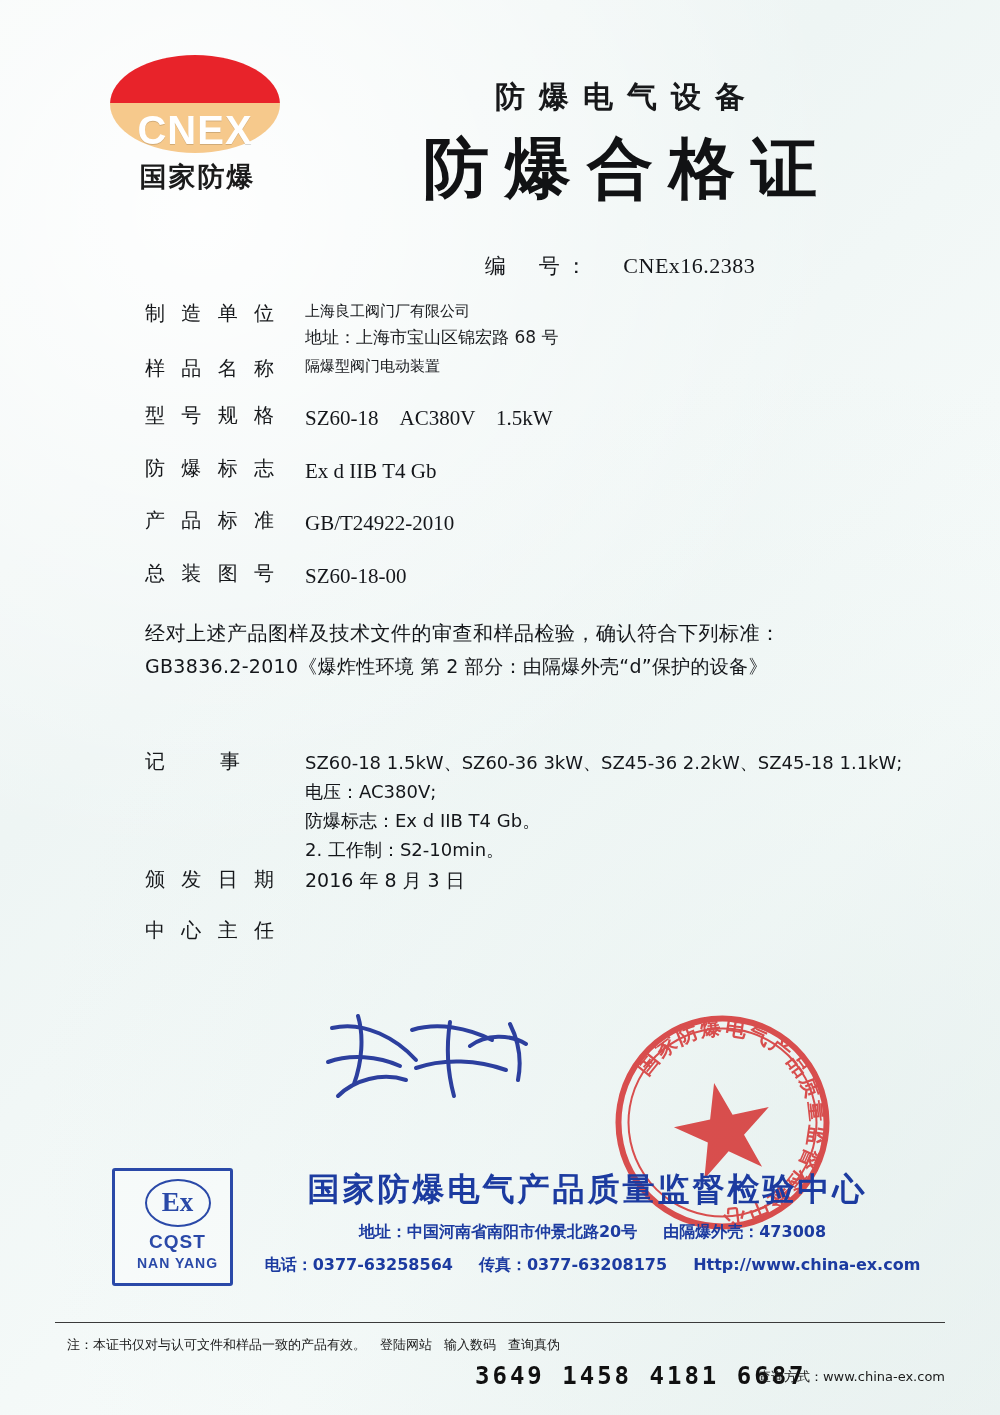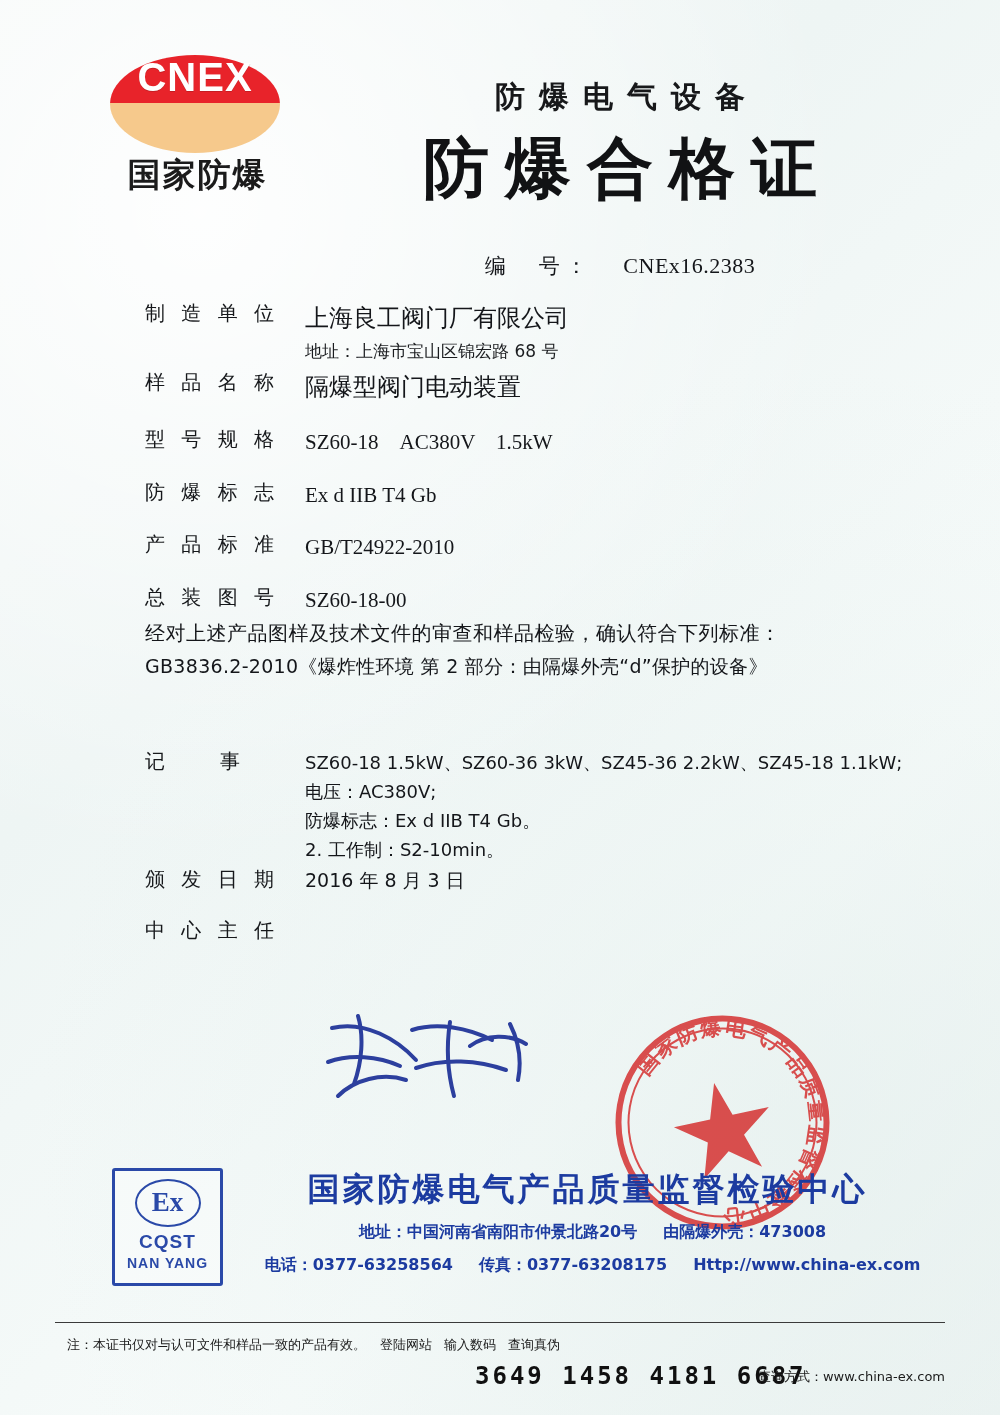--- a/index.html
+++ b/index.html
@@ -40,33 +40,34 @@
     width: 175px;
     text-align: center;
   }
   .logo-oval {
     position: relative;
     width: 170px;
     height: 98px;
     border-radius: 50%;
     background: linear-gradient(to bottom, #e8232a 0%, #e8232a 49%, #f6c98c 49%, #f6c98c 100%);
     display: flex;
-    align-items: flex-start;
+    align-items: flex-end;
     justify-content: center;
   }
   .logo-oval .cnex {
     font-family: "Liberation Sans", sans-serif;
     font-weight: bold;
     font-size: 40px;
     letter-spacing: 1px;
     color: #ffffff;
     text-shadow: 0 1px 0 rgba(0,0,0,0.15);
   }
   .logo-sub {
-    font-size: 33px;
+    margin-top: 6px;
+    font-size: 27px;
     font-weight: bold;
     color: #1b1b1b;
     letter-spacing: 2px;
     font-family: "DejaVu Sans", sans-serif;
   }
   .title-block {
     position: absolute;
     left: 300px;
     right: 60px;
     top: 22px;
@@ -128,21 +129,21 @@
   .field-label {
     width: 160px;
     flex: 0 0 160px;
     font-size: 20px;
     color: #16181b;
     font-family: "DejaVu Sans", sans-serif;
     letter-spacing: 5px;
     white-space: nowrap;
   }
   .field-value {
-    font-size: 24px;
+    font-size: 15px;
     color: #14161a;
     font-family: "DejaVu Sans", sans-serif;
     line-height: 1.55;
   }
   .field-value.serif {
     font-family: "Liberation Serif", serif;
     font-size: 21px;
   }
   .field-sub {
     font-size: 17px;
@@ -243,20 +244,21 @@
   .ex-badge {
     position: absolute;
     left: 112px;
     top: 8px;
     width: 105px;
     height: 112px;
     border: 3px solid #2a49a8;
     border-radius: 3px;
     text-align: center;
     background: rgba(255,255,255,0.35);
+    padding-left: 10px;
   }
   .ex-badge .ex-circle {
     margin: 8px auto 2px auto;
     width: 62px;
     height: 44px;
     border: 2.5px solid #2a49a8;
     border-radius: 50%;
     color: #2a49a8;
     font-family: "Liberation Serif", serif;
     font-size: 27px;

